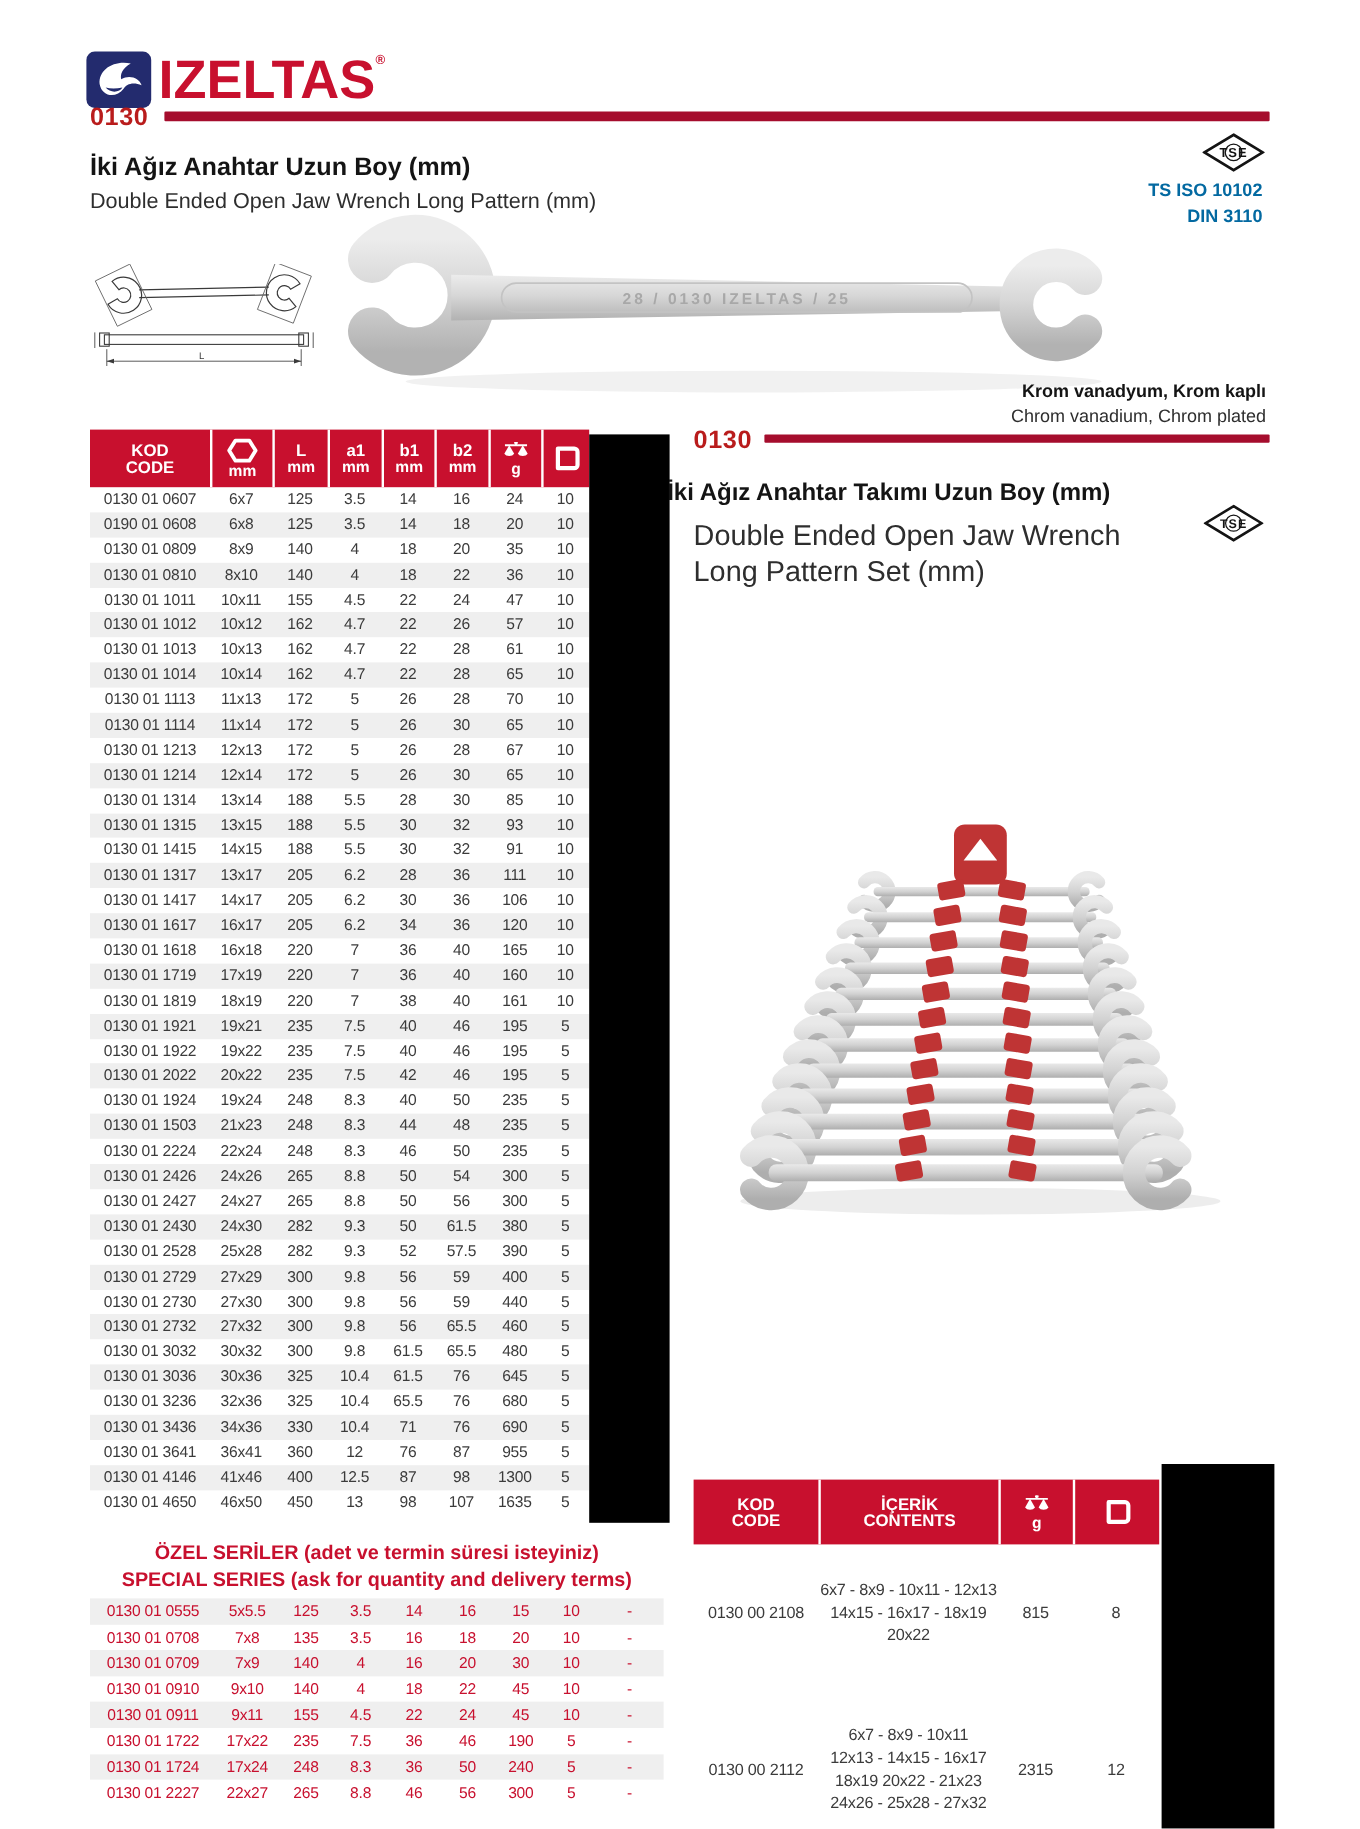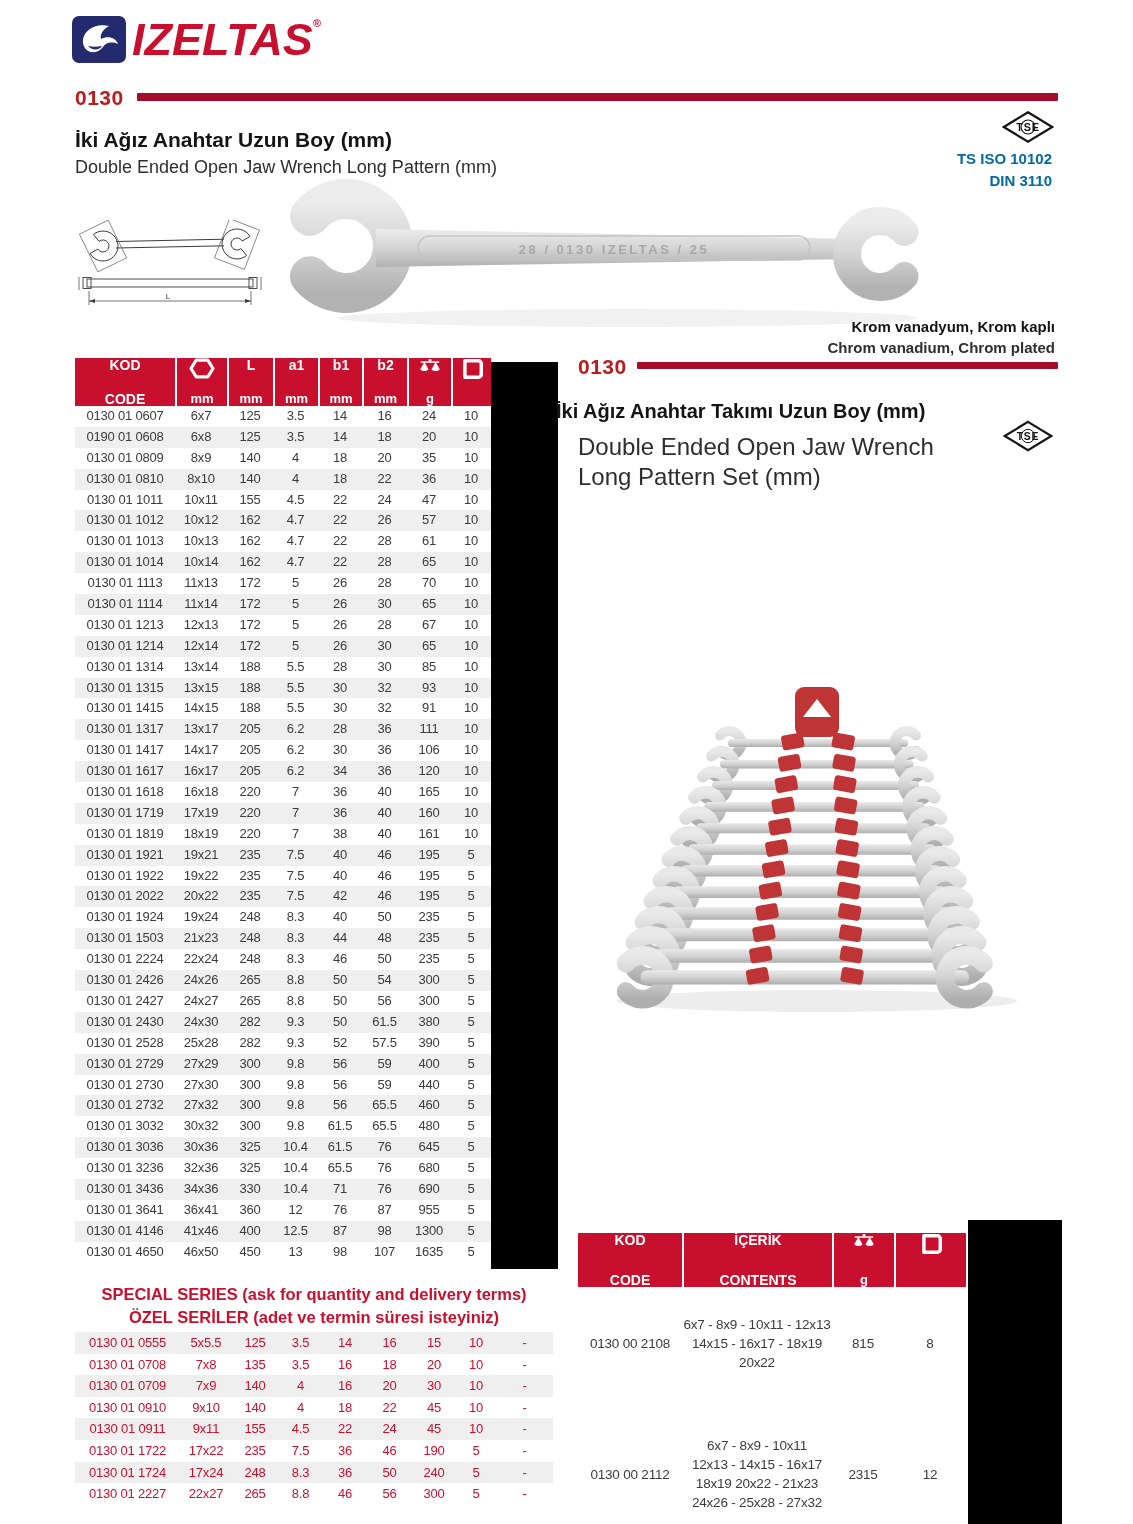--- a/index.html
+++ b/index.html
@@ -1,40 +1,40 @@
 <!DOCTYPE html>
 <html><head>
 <meta charset="utf-8">
 <style>
   html,body{margin:0;padding:0;background:#fff;}
   body{font-family:"Liberation Sans",sans-serif;-webkit-font-smoothing:antialiased;}
   .page{position:relative;width:1133px;height:1524px;background:#fff;overflow:hidden;}
   .abs{position:absolute;}
 
   
-  .logo{left:72px;top:16px;display:flex;align-items:flex-end;font-style:italic;}
+  .logo{left:72px;top:43px;display:flex;align-items:flex-end;}
   .logo-badge{width:54px;height:47px;background:#232b6e;border-radius:7px;margin-right:6px;position:relative;}
   .logo-text{font-size:45px;font-weight:800;color:#c8102e;letter-spacing:0px;line-height:47px;}
   .logo-reg{font-size:11px;font-weight:700;color:#c8102e;vertical-align:top;line-height:14px;}
 
   
   .seccode{font-size:21px;font-weight:700;color:#b91c1c;letter-spacing:.5px;}
   .rule{background:#a50d2d;height:8px;border-radius:1px;}
 
   .title-tr{font-size:21px;font-weight:700;color:#141414;}
   .title-en{font-size:18px;font-weight:400;color:#2e2e2e;}
 
   .std-text{font-size:15px;font-weight:700;color:#0369a1;text-align:right;line-height:22px;}
   .mat-tr{font-size:15px;font-weight:700;color:#141414;text-align:right;}
-  .mat-en{font-size:15px;font-weight:700;color:#2e2e2e;text-align:right;}
+  .mat-en{font-size:15px;font-weight:400;color:#2e2e2e;text-align:right;}
 
   
   .spec-table{left:75px;top:358px;width:416px;}
   .thead{display:grid;grid-template-columns:100px 52px 46px 45px 44px 45px 44px 40px;height:48px;background:#c8102e;color:#fff;}
-  .th{display:flex;flex-direction:column;align-items:center;justify-content:space-between;line-height:14px;}
+  .th{display:flex;flex-direction:column;align-items:center;justify-content:center;line-height:14px;}
   .th + .th{border-left:2px solid #fff;}
   .th .big{font-size:14px;font-weight:700;}
   .th .unit{font-size:13px;font-weight:700;}
   .tbody{width:416px;}
   .tr{display:grid;grid-template-columns:100px 52px 46px 45px 44px 45px 44px 40px;height:20.9px;line-height:20.9px;}
   .tr:nth-child(even){background:#efefef;}
   .td{font-size:13px;color:#3b3b3b;text-align:center;white-space:nowrap;letter-spacing:-.2px;}
 
   
   .special{left:75px;top:1283px;width:478px;}
@@ -778,22 +778,22 @@
             <div>18x19 20x22 - 21x23</div>
             <div>24x26 - 25x28 - 27x32</div>
           </div>
           <div class="set-td">2315</div>
           <div class="set-td">12</div>
         </div>
       </div>
   </div>
 
   <div class="abs special">
+    <div class="sp-title">ÖZEL SERİLER (adet ve termin süresi isteyiniz)</div>
     <div class="sp-title">SPECIAL SERIES (ask for quantity and delivery terms)</div>
-    <div class="sp-title">ÖZEL SERİLER (adet ve termin süresi isteyiniz)</div>
     <div class="sp-body">
 
         <div class="sp-tr">
           <div class="sp-td">0130 01 0555</div>
           <div class="sp-td">5x5.5</div>
           <div class="sp-td">125</div>
           <div class="sp-td">3.5</div>
           <div class="sp-td">14</div>
           <div class="sp-td">16</div>
           <div class="sp-td">15</div>

